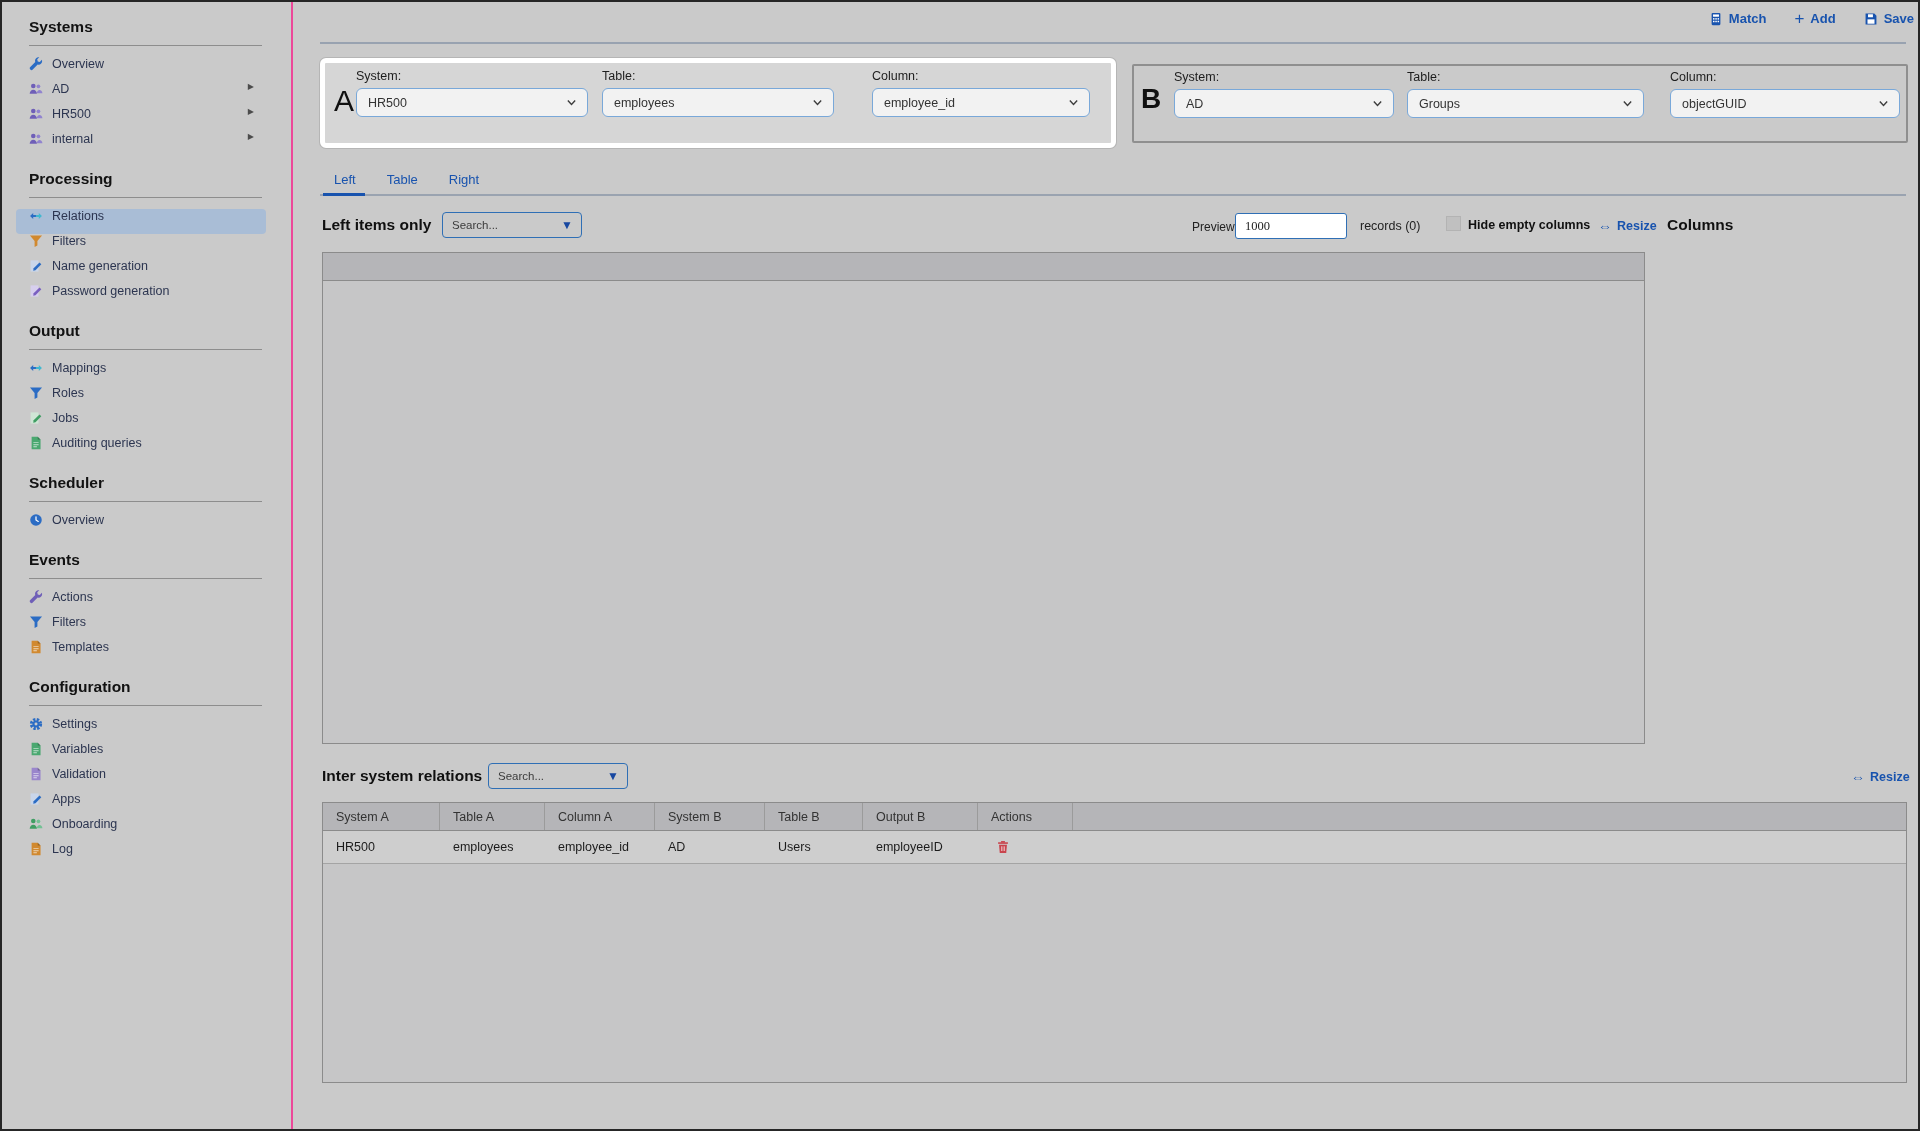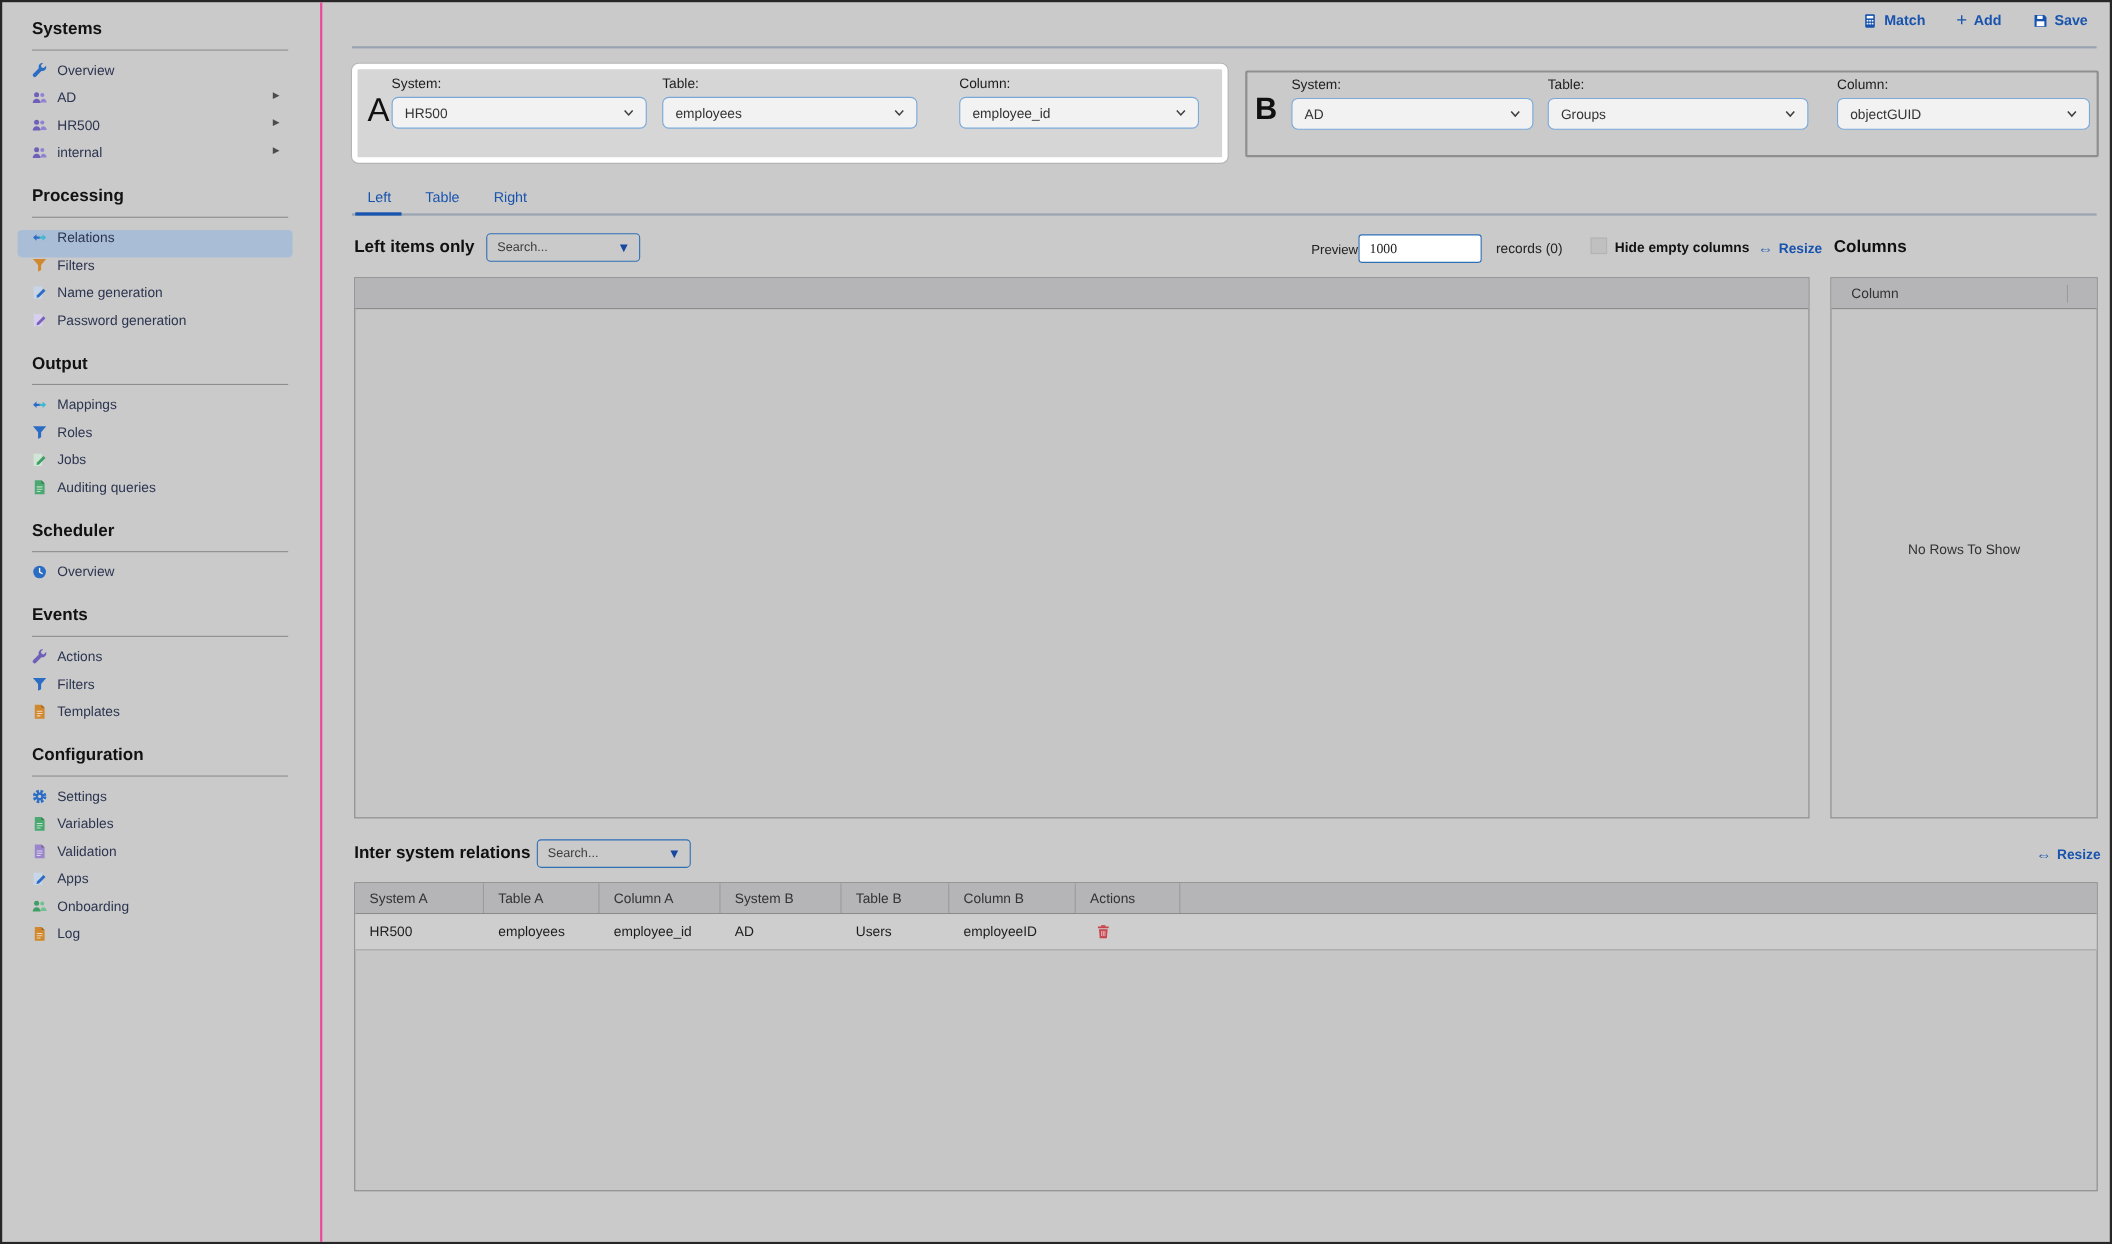--- a/index.html
+++ b/index.html
@@ -20,21 +20,21 @@
     border-radius:4px; color:#2c3550; font-size:12.5px; cursor:default; }
   .sb-item.selected{ background:#a9bdd6; }
   .sb-chev{ position:absolute; right:12px; font-size:8px; color:#4c4c4c; }
   .icn{ width:14px; height:14px; flex:0 0 14px; }
   .c-blue{ color:#2b6cc4; } .c-purple{ color:#6f5fb8; } .c-orange{ color:#d1892f; }
   .c-green{ color:#3f9e63; } .c-docgreen{ color:#4aa870; } .c-docpurple{ color:#9a86cc; }
   .ppl-purple{ --c1:#6f5fb8; --c2:#9183cf; } .ppl-green{ --c1:#3f9e63; --c2:#72c193; }
   .ed-blue{ --c1:#2b6cc4; --c2:#c9d6ea; } .ed-purple{ --c1:#7a5fc0; --c2:#d7cfee; }
   .ed-green{ --c1:#3f9e63; --c2:#cfe6d6; }
   
-  .topbar{ position:absolute; top:9px; right:20px; display:flex; gap:28px; }
+  .topbar{ position:absolute; top:9px; right:4px; display:flex; gap:28px; }
   .tb-btn{ display:flex; align-items:center; gap:6px; color:#1853ae;
     font-size:13px; font-weight:600; cursor:pointer; }
   .tb-plus{ font-size:17px; font-weight:400; line-height:13px; }
   .top-rule{ position:absolute; left:318px; right:12px; top:40px; height:2px; background:#98a2b0; }
   
   .panel-a{ position:absolute; left:318px; top:56px; width:796px; height:90px;
     background:#d6d6d6; border:5px solid #ffffff; border-radius:6px; box-shadow:0 0 0 1px #b5b5b5; }
   .panel-b{ position:absolute; left:1130px; top:62px; width:776px; height:79px;
     border:2px solid #8f8f8f; border-radius:2px; }
   .big-label{ position:absolute; font-size:30px; font-weight:500; color:#101010; }
@@ -412,46 +412,39 @@
   <div class="resize" style="left:1596px; top:216px;">
     <span class="gly">⇔</span>
     <span>Resize</span>
   </div>
   <div class="sec-title" style="left:1665px; top:214px;">Columns</div>
 
   <div class="grid" style="left:320px; top:250px; width:1323px; height:492px;">
     <div class="grid-head"></div>
   </div>
 
-  <div class="grid" style="left:1662px; top:250px; width:243px; height:492px;">
-    <div class="grid-head" style="padding-left:18px; position:relative;">
-      <span>Column</span>
-      <span class="colgrid-sep"></span>
-    </div>
-    <div class="no-rows">No Rows To Show</div>
-  </div>
 
   <div class="sec-title" style="left:320px; top:765px;">Inter system relations</div>
   <div class="search-combo" style="left:486px; top:761px;">
     <span>Search...</span>
     <span class="tri">▼</span>
   </div>
   <div class="resize" style="left:1849px; top:767px;">
     <span class="gly">⇔</span>
     <span>Resize</span>
   </div>
 
   <div class="grid" style="left:320px; top:800px; width:1585px; height:281px;">
     <div class="t-head">
       <div class="t-hcell w1">System A</div>
       <div class="t-hcell w2">Table A</div>
       <div class="t-hcell w3">Column A</div>
       <div class="t-hcell w4">System B</div>
       <div class="t-hcell w5">Table B</div>
-      <div class="t-hcell w6">Column B</div>
+      <div class="t-hcell w6">Output B</div>
       <div class="t-hcell w7">Actions</div>
       <div class="t-fill"></div>
     </div>
     <div class="t-row">
       <div class="t-cell w1">HR500</div>
       <div class="t-cell w2">employees</div>
       <div class="t-cell w3">employee_id</div>
       <div class="t-cell w4">AD</div>
       <div class="t-cell w5">Users</div>
       <div class="t-cell w6">employeeID</div>

